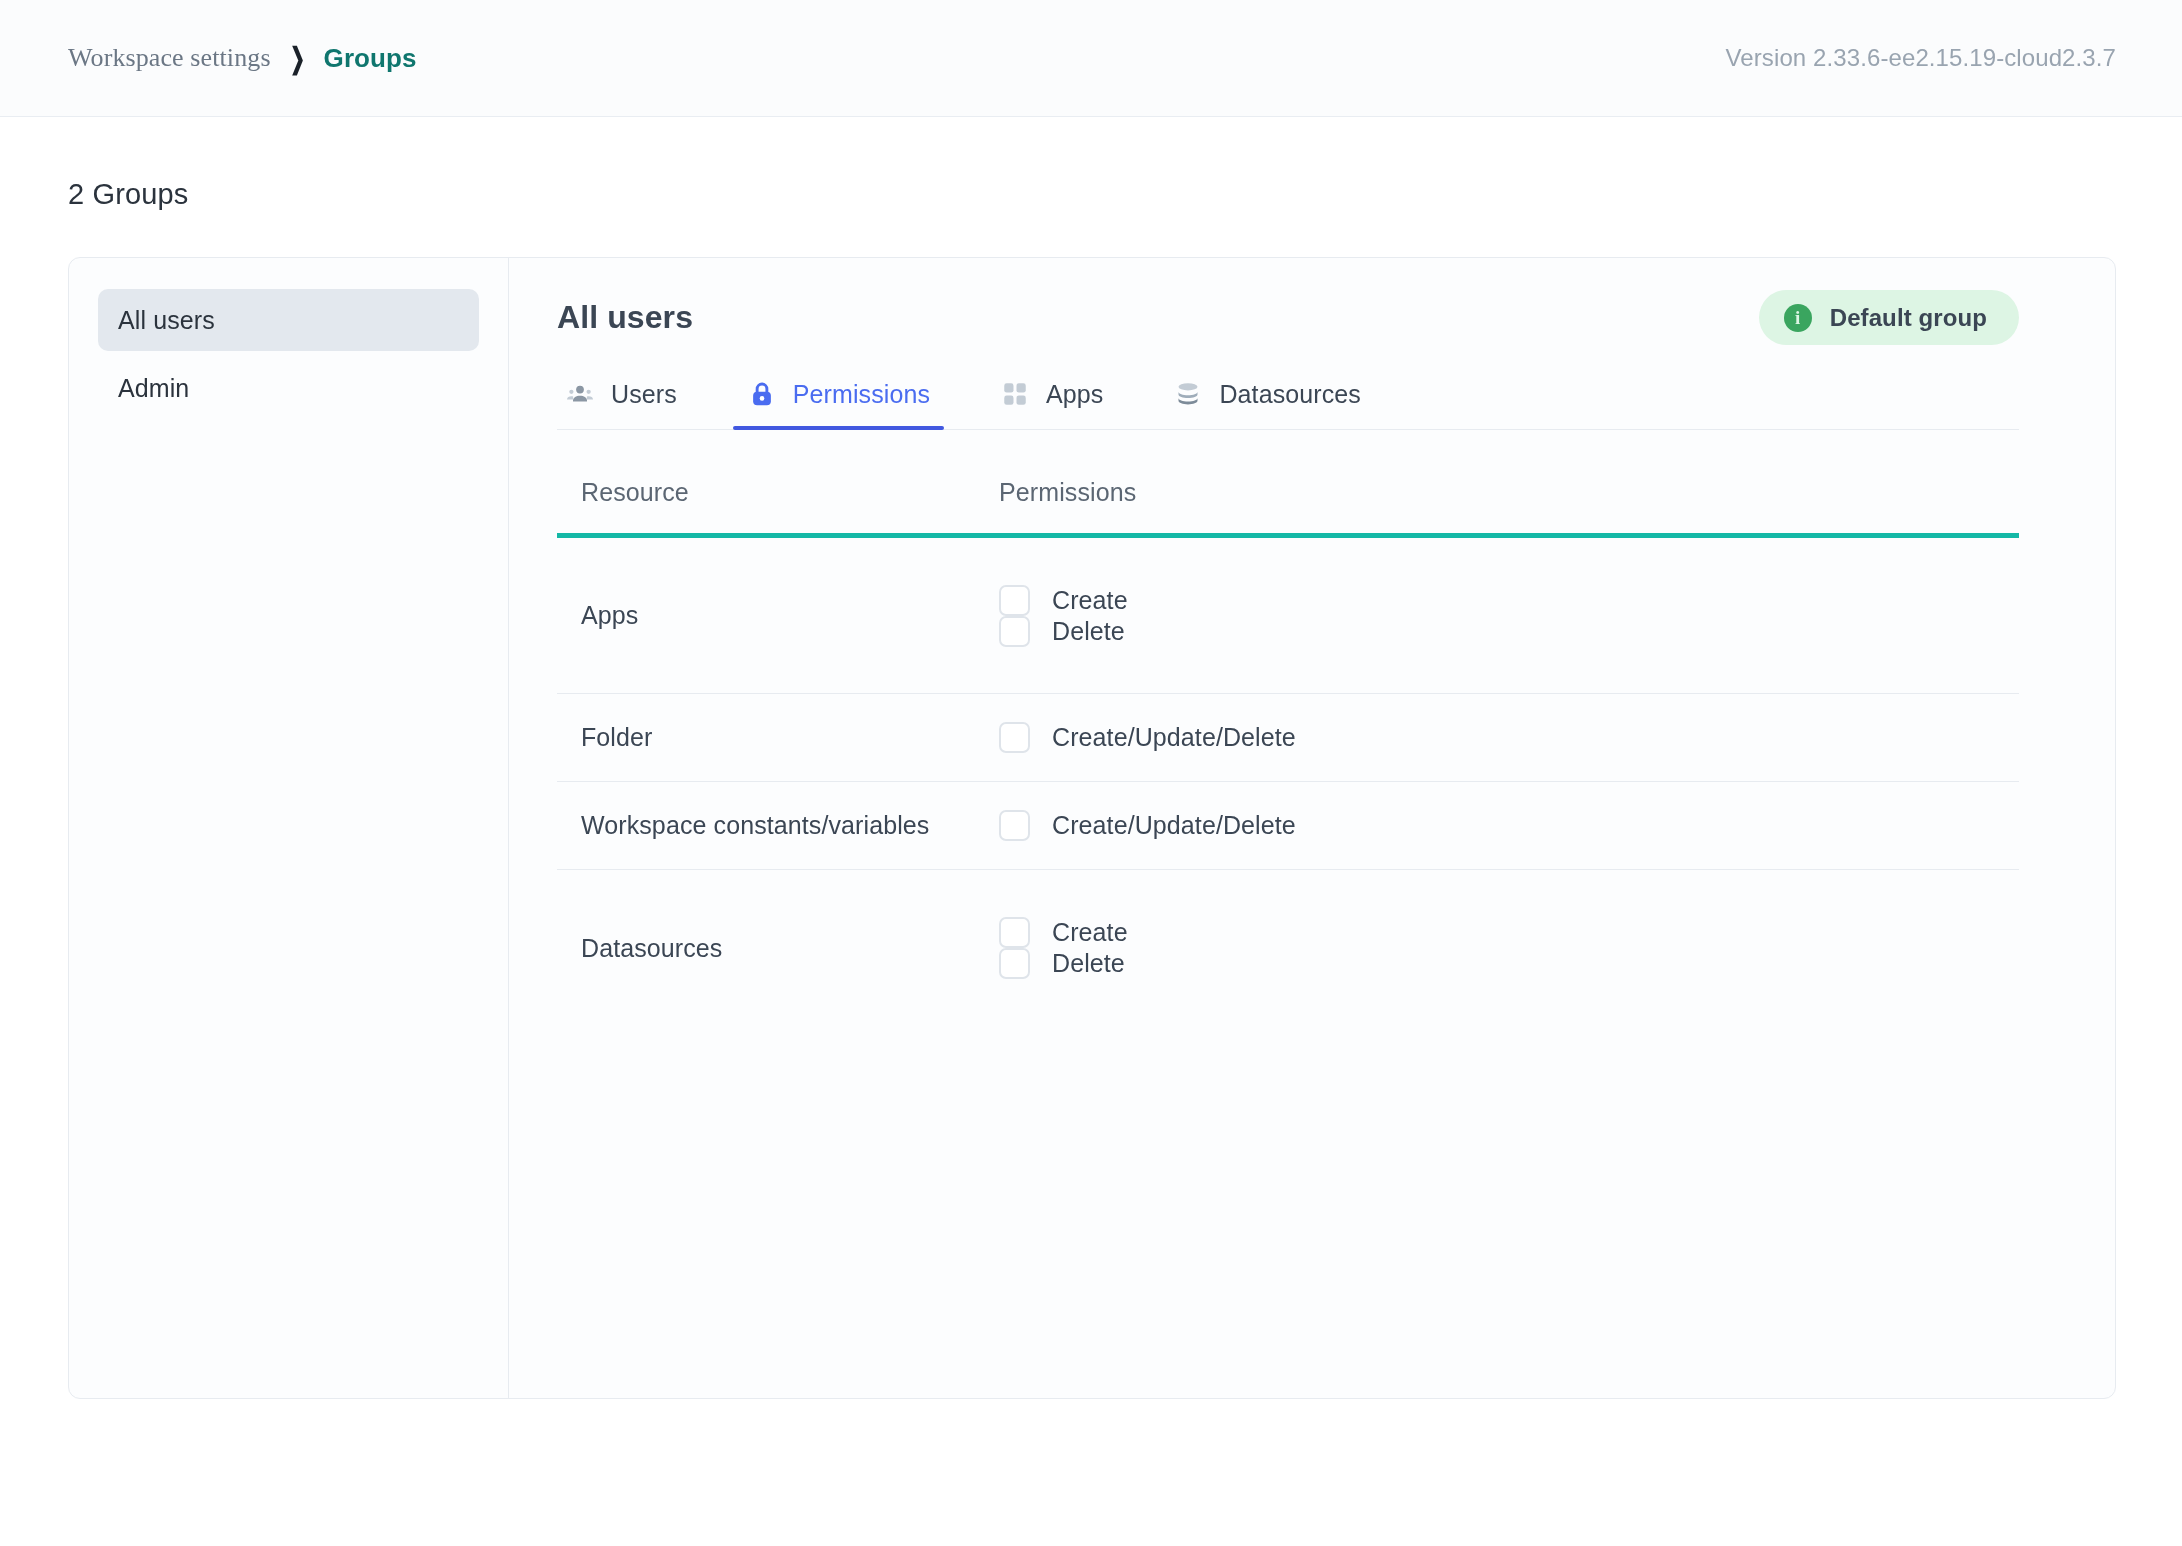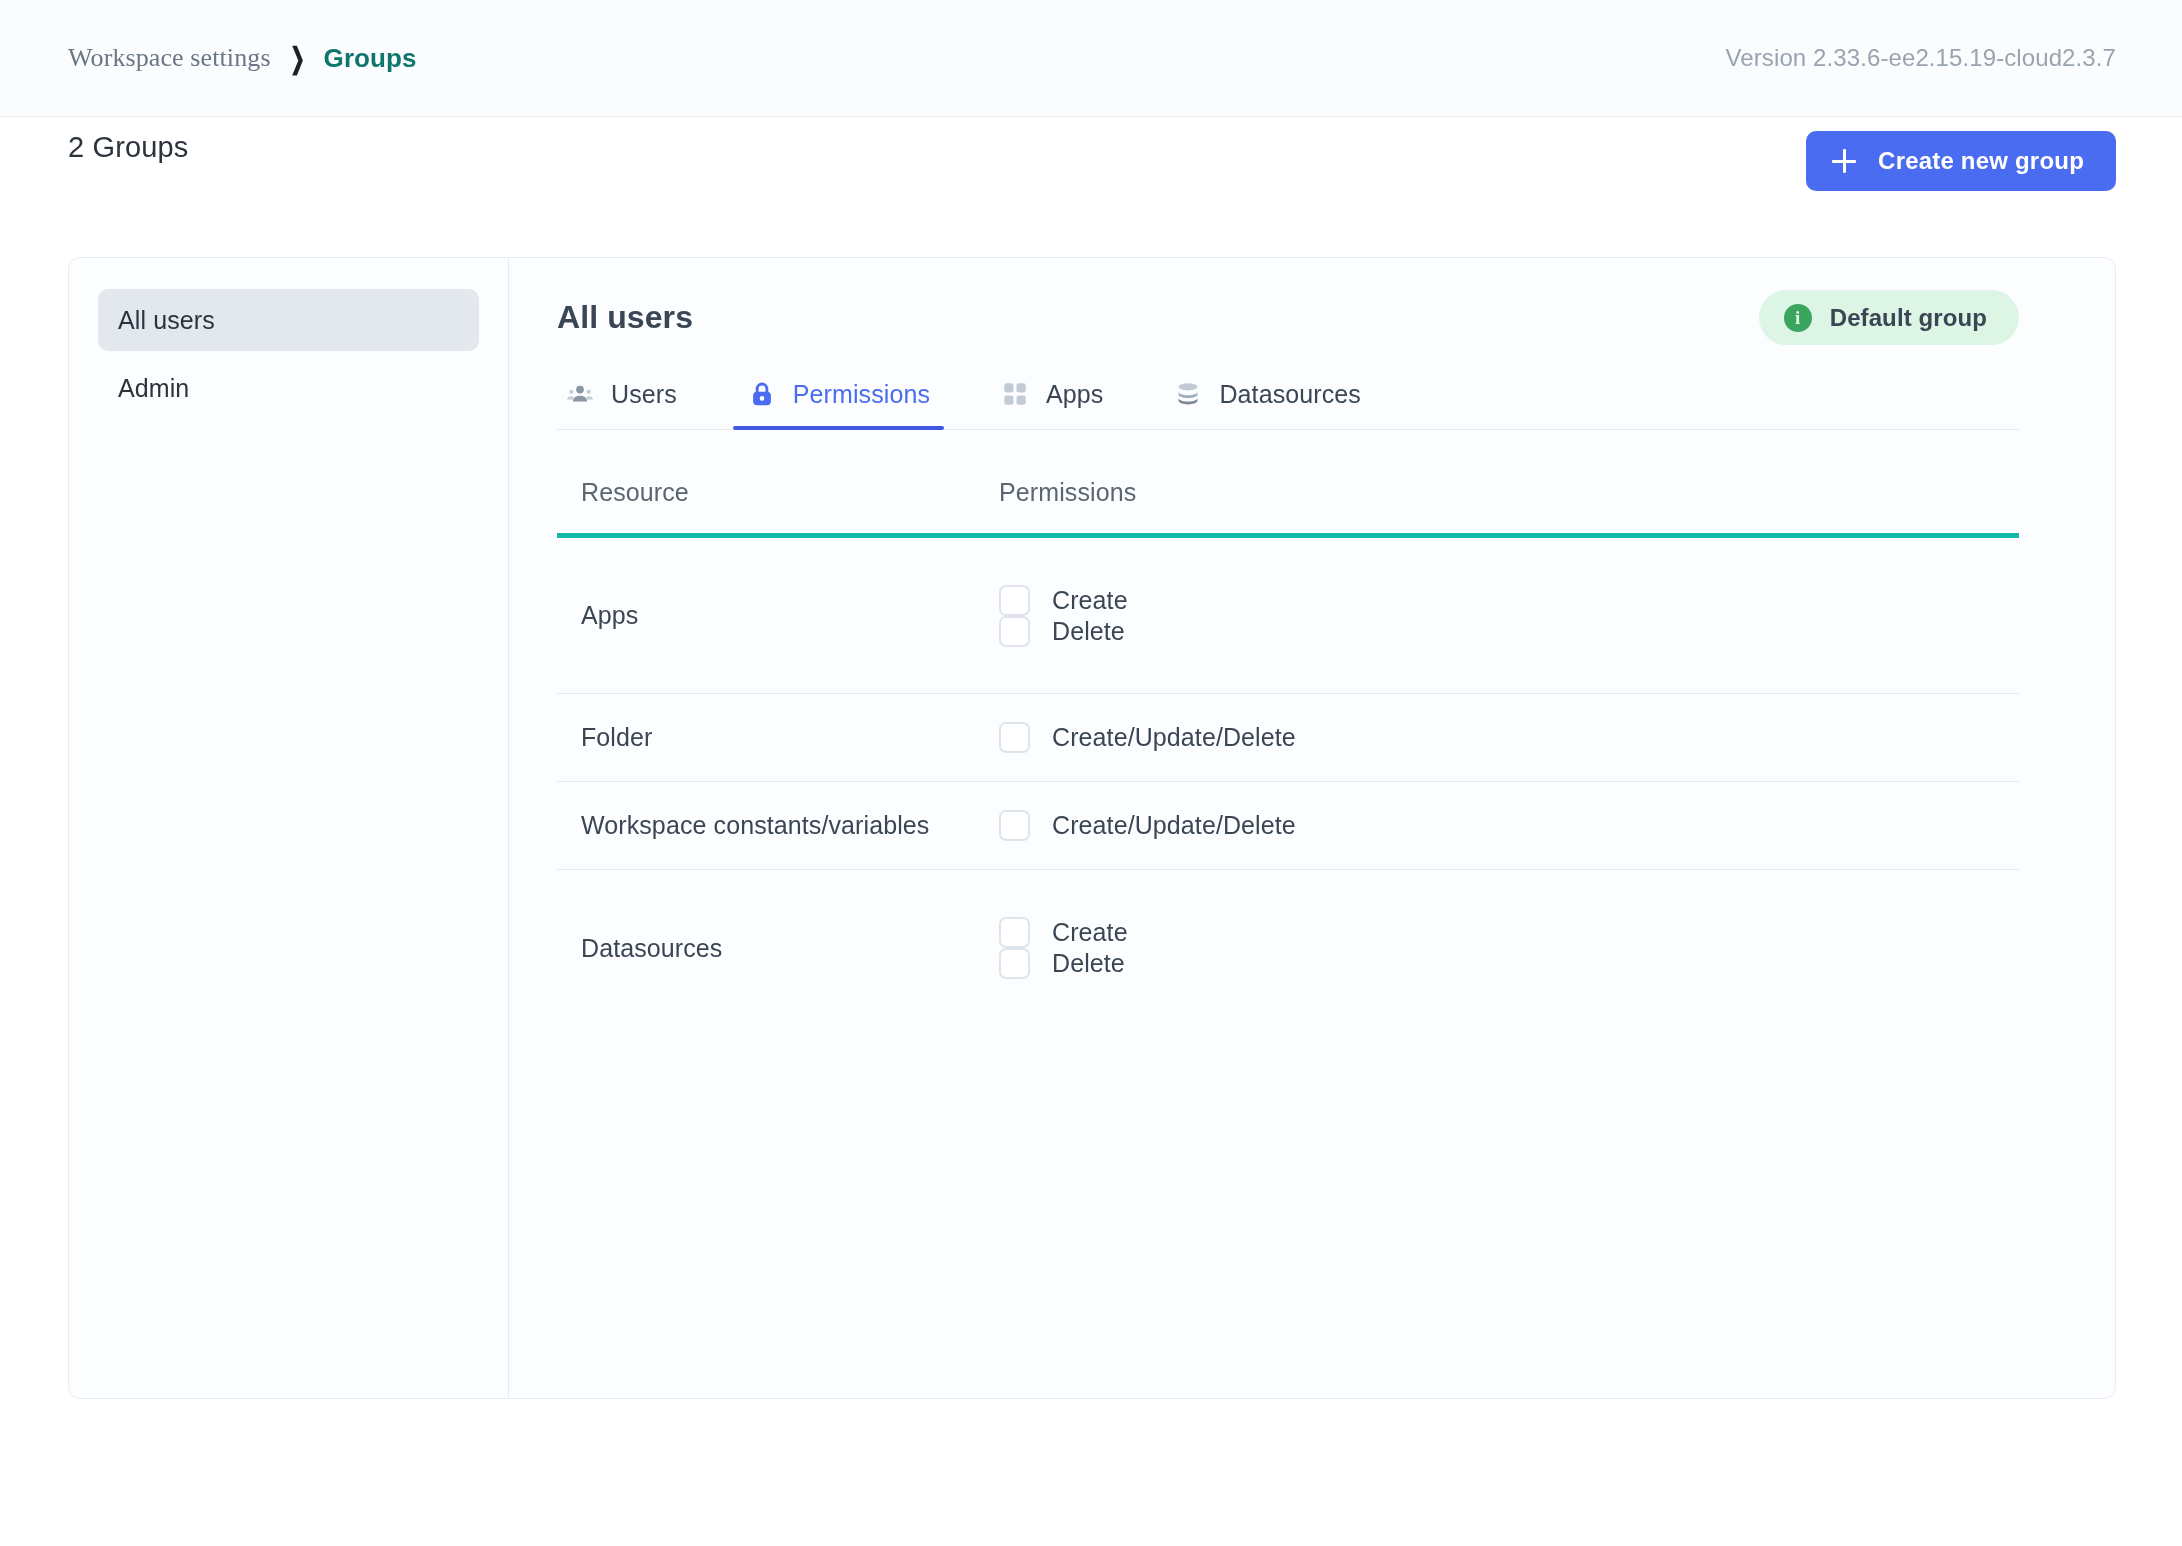--- a/index.html
+++ b/index.html
@@ -58,21 +58,21 @@
     letter-spacing: 0.1px;
   }
 
   
   .page {
     padding: 0 66px 0 68px;
   }
   .page-head {
     height: 140px;
     display: flex;
-    align-items: flex-start;
+    align-items: center;
     justify-content: space-between;
     padding-top: 14px;
   }
   .group-count {
     font-size: 29px;
     color: #2b333d;
     letter-spacing: 0.15px;
   }
   .create-btn {
     background: #4a6cf0;
@@ -265,24 +265,20 @@
     <span class="crumb-sep">❯</span>
     <span class="crumb-current">Groups</span>
   </div>
   <span class="version-text">Version 2.33.6-ee2.15.19-cloud2.3.7</span>
 </div>
 
 <div class="page">
 
   <div class="page-head">
     <span class="group-count">2 Groups</span>
-    <button class="create-btn">
-      <span class="plus-icon"></span>
-      <span>Create new group</span>
-    </button>
   </div>
 
   <div class="card">
 
     <div class="card-sidebar">
       <div class="group-item selected">
         <span>All users</span>
       </div>
       <div class="group-item">
         <span>Admin</span>

